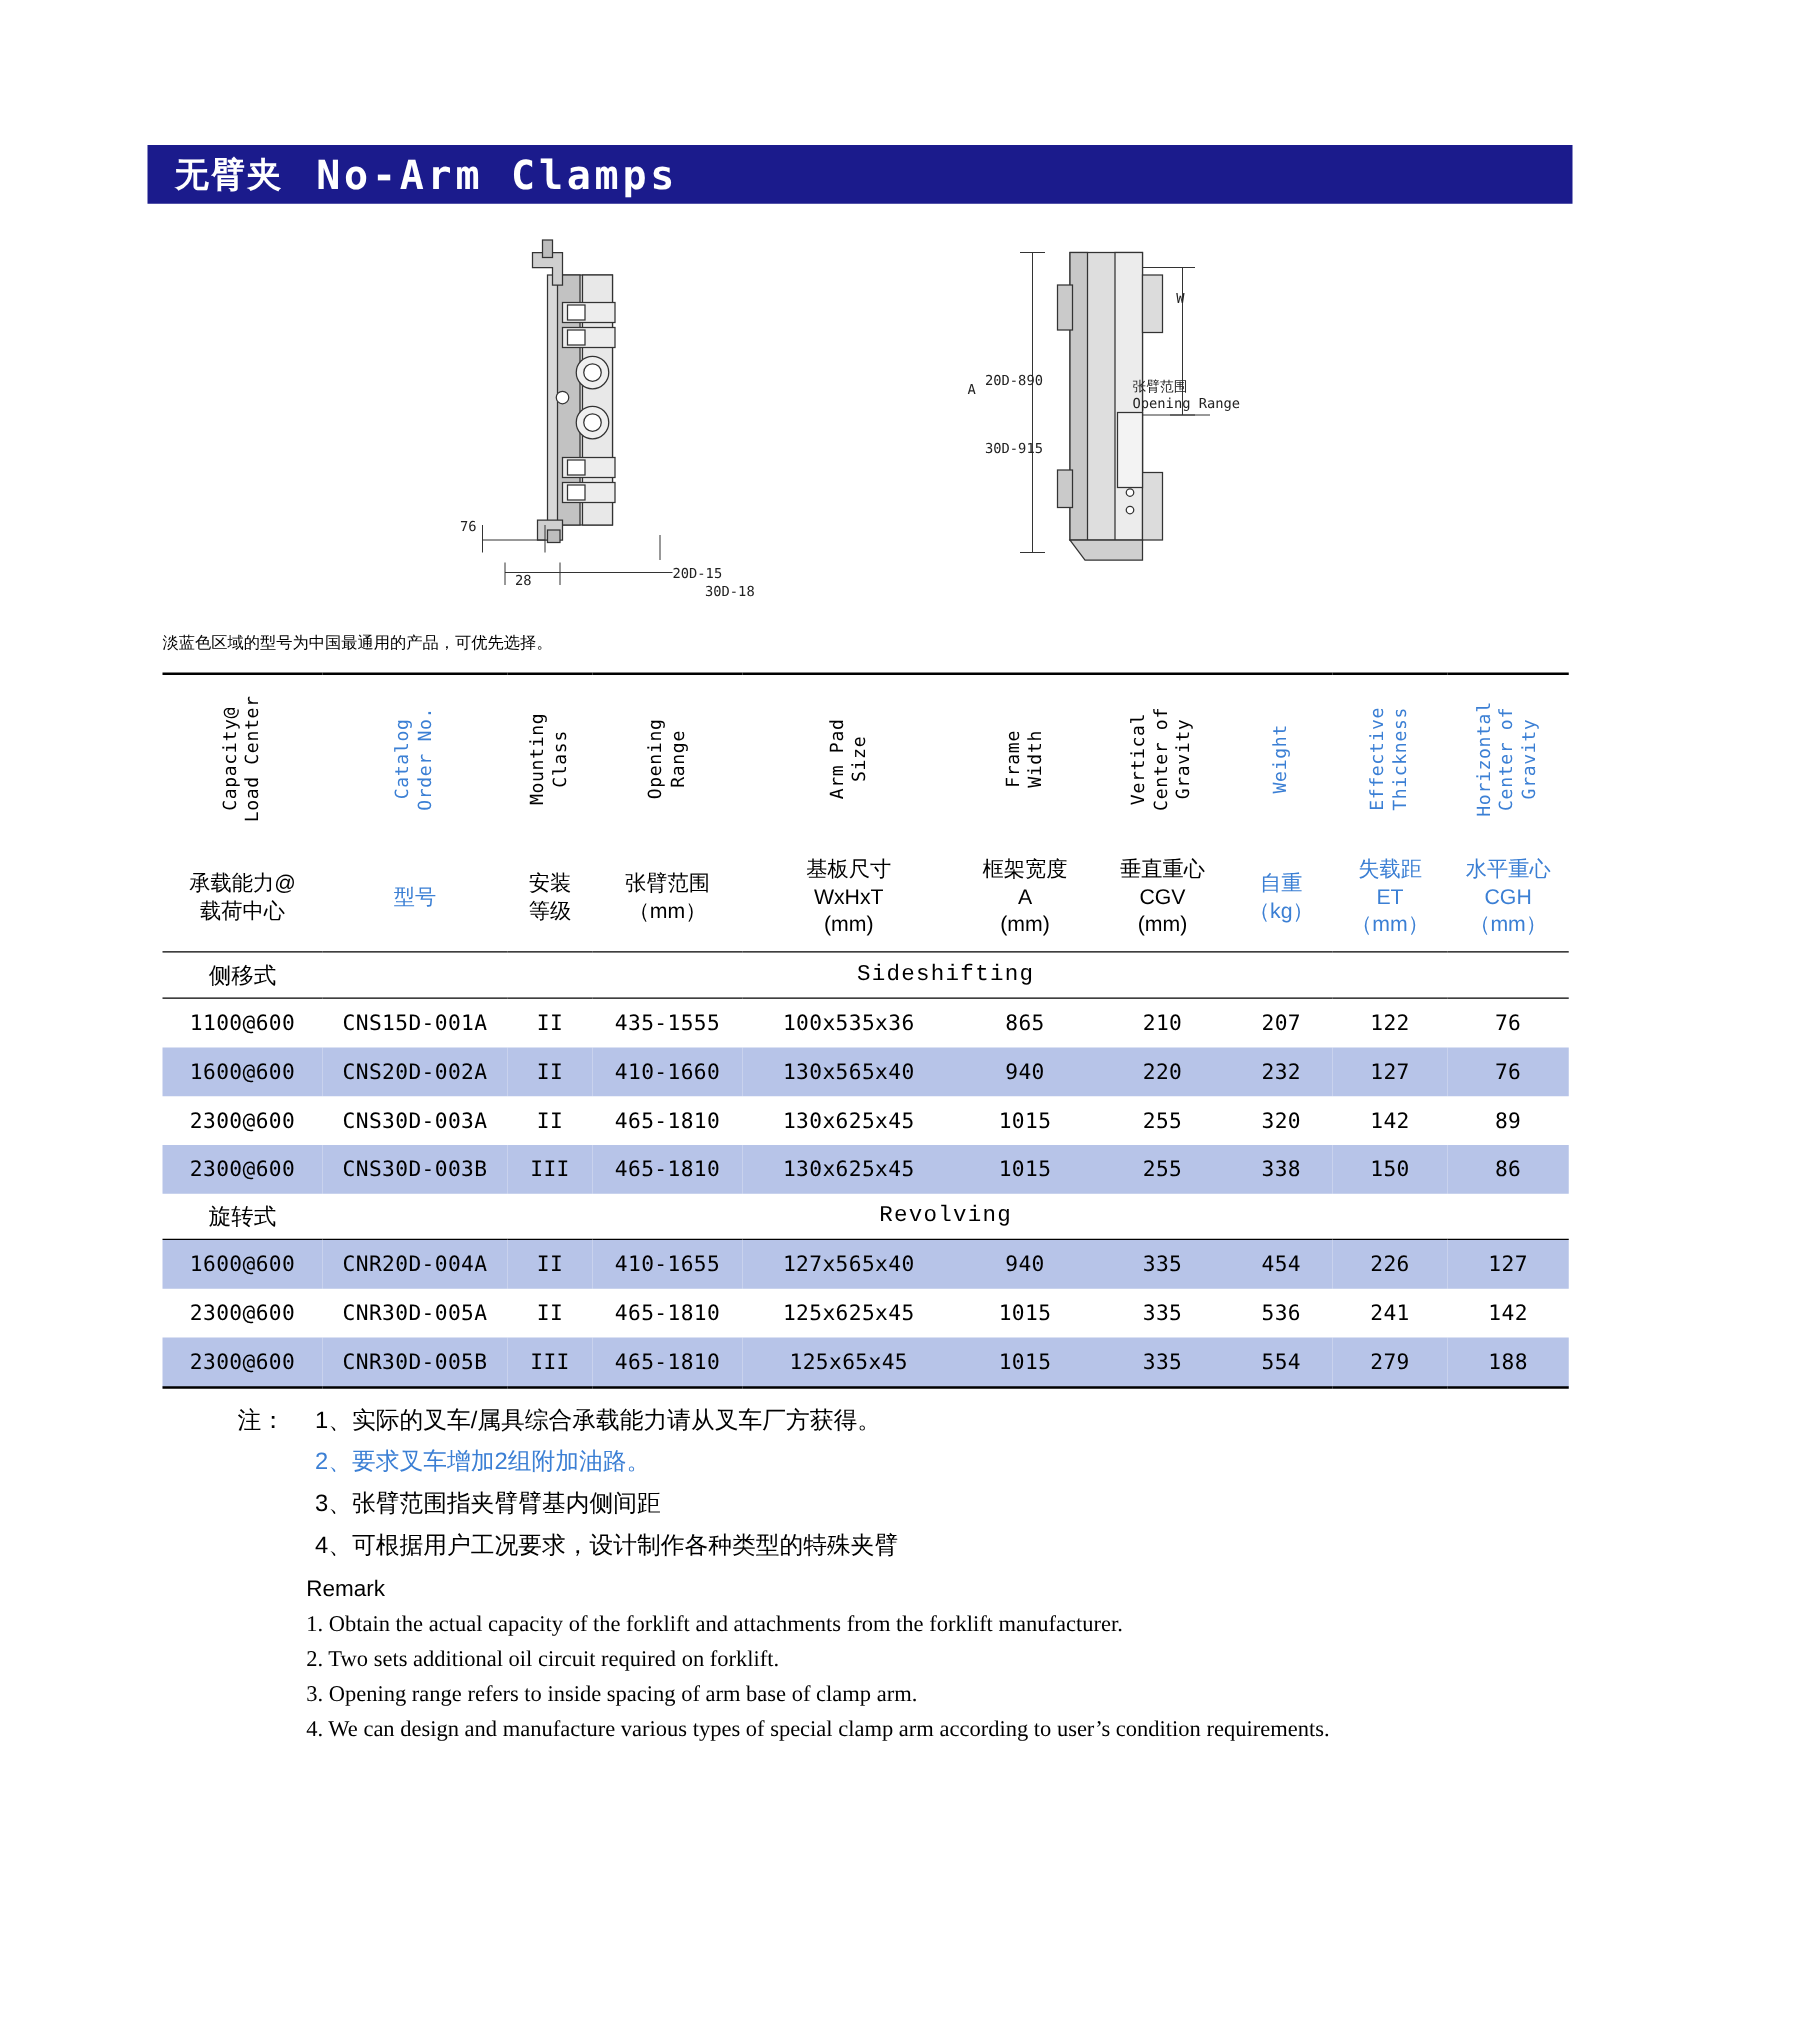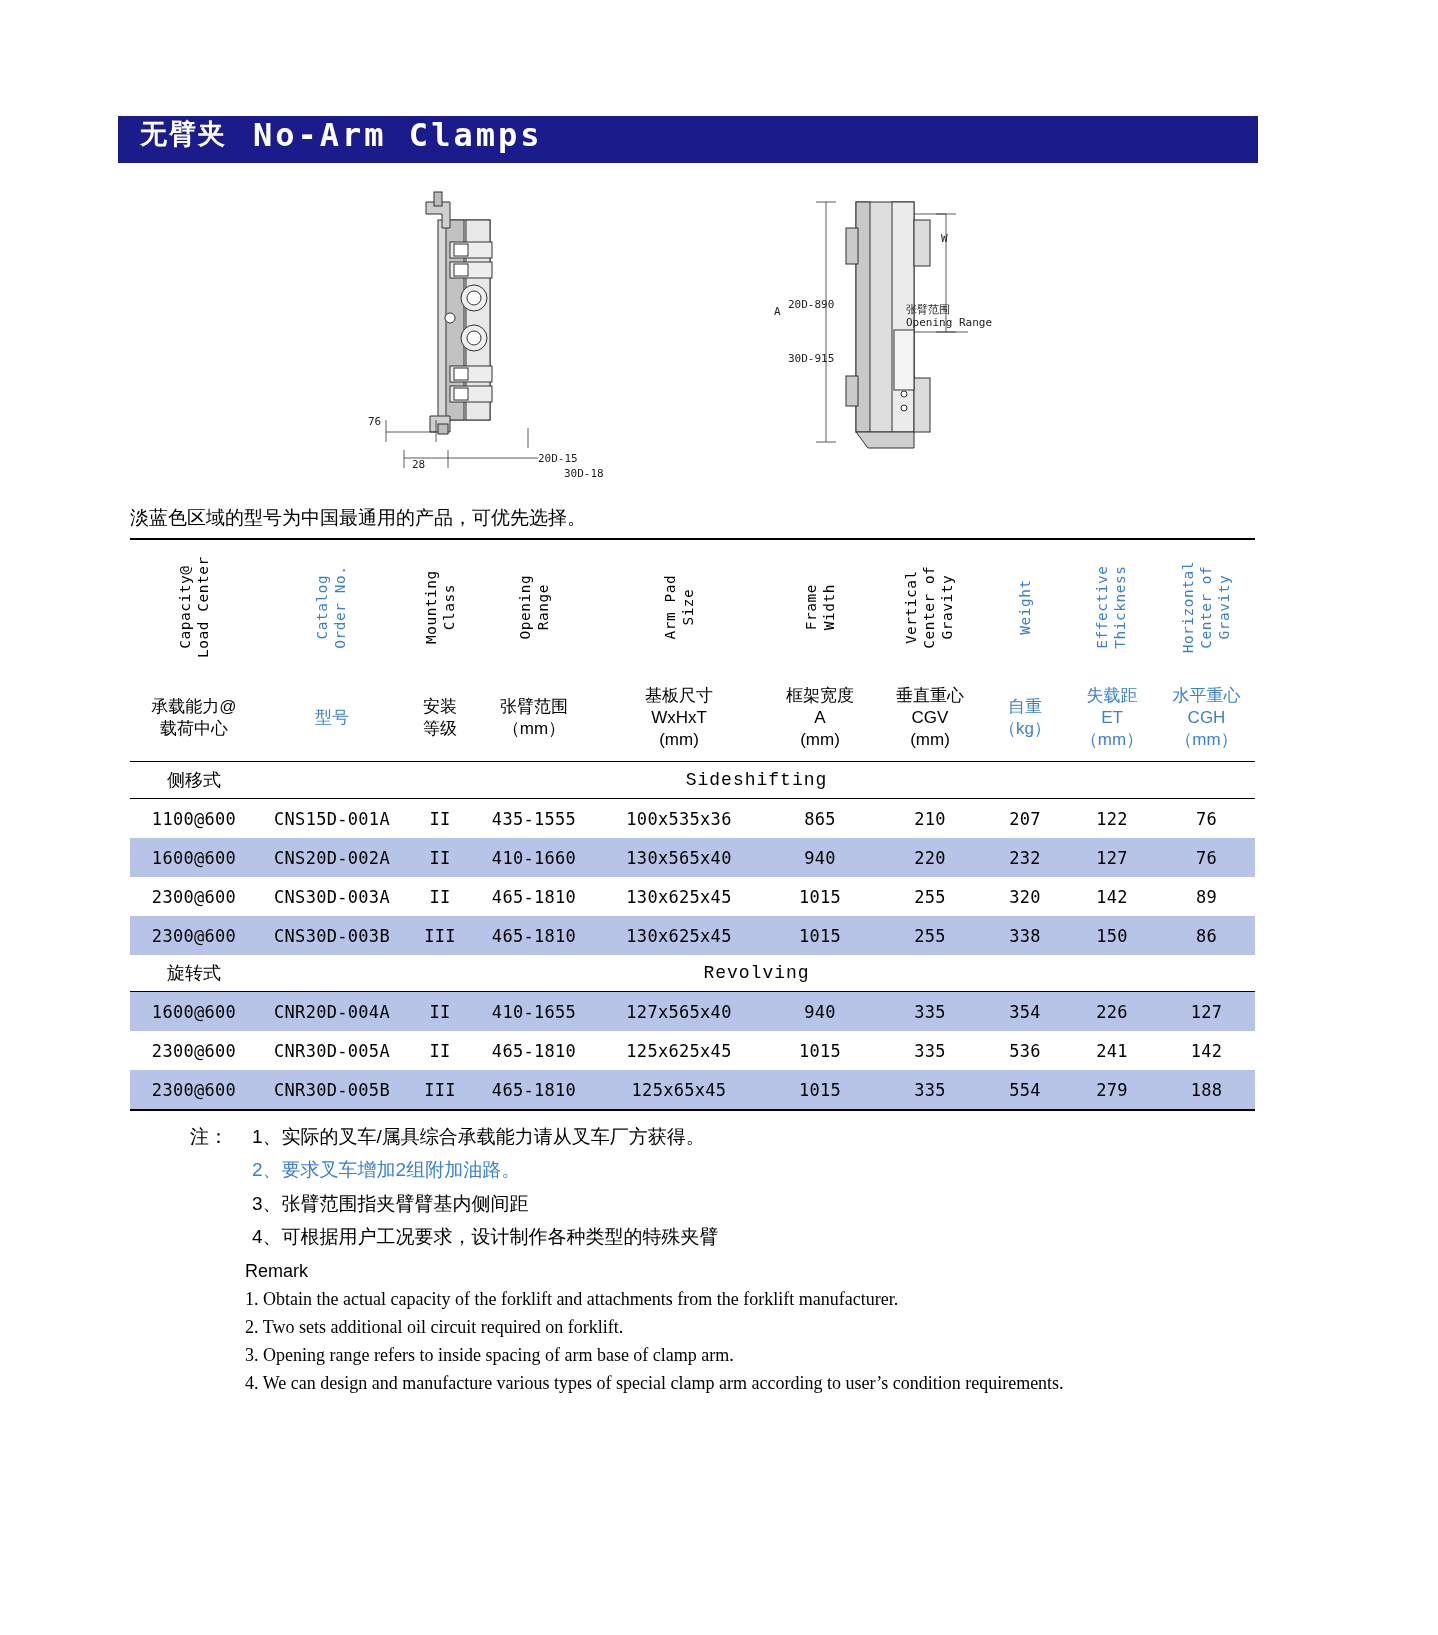--- a/index.html
+++ b/index.html
@@ -18,20 +18,21 @@
 
   
   .header-bar {
     position: absolute;
     left: 118px;
     top: 116px;
     width: 1140px;
     height: 47px;
     background: #1b1b8c;
     display: flex;
+    align-items: center;
   }
   .header-cn {
     color: #ffffff;
     font-size: 27px;
     font-weight: bold;
     margin-left: 22px;
     letter-spacing: 2px;
     font-family: "Liberation Sans", sans-serif;
   }
   .header-en {
@@ -71,21 +72,21 @@
     font-size: 11px;
     color: #222;
     white-space: pre;
   }
 
   
   .blue-note {
     position: absolute;
     left: 130px;
     top: 505px;
-    font-size: 19px;
+    font-size: 13px;
     color: #000;
     font-family: "Liberation Sans", sans-serif;
   }
 
   
   .tbl-wrap {
     position: absolute;
     left: 130px;
     top: 538px;
     width: 1125px;
@@ -448,21 +449,21 @@
         <td class="sect-en" colspan="9">Revolving</td>
       </tr>
       <tr class="data-row hl">
         <td>1600@600</td>
         <td>CNR20D-004A</td>
         <td>II</td>
         <td>410-1655</td>
         <td>127x565x40</td>
         <td>940</td>
         <td>335</td>
-        <td>354</td>
+        <td>454</td>
         <td>226</td>
         <td>127</td>
       </tr>
       <tr class="data-row">
         <td>2300@600</td>
         <td>CNR30D-005A</td>
         <td>II</td>
         <td>465-1810</td>
         <td>125x625x45</td>
         <td>1015</td>

